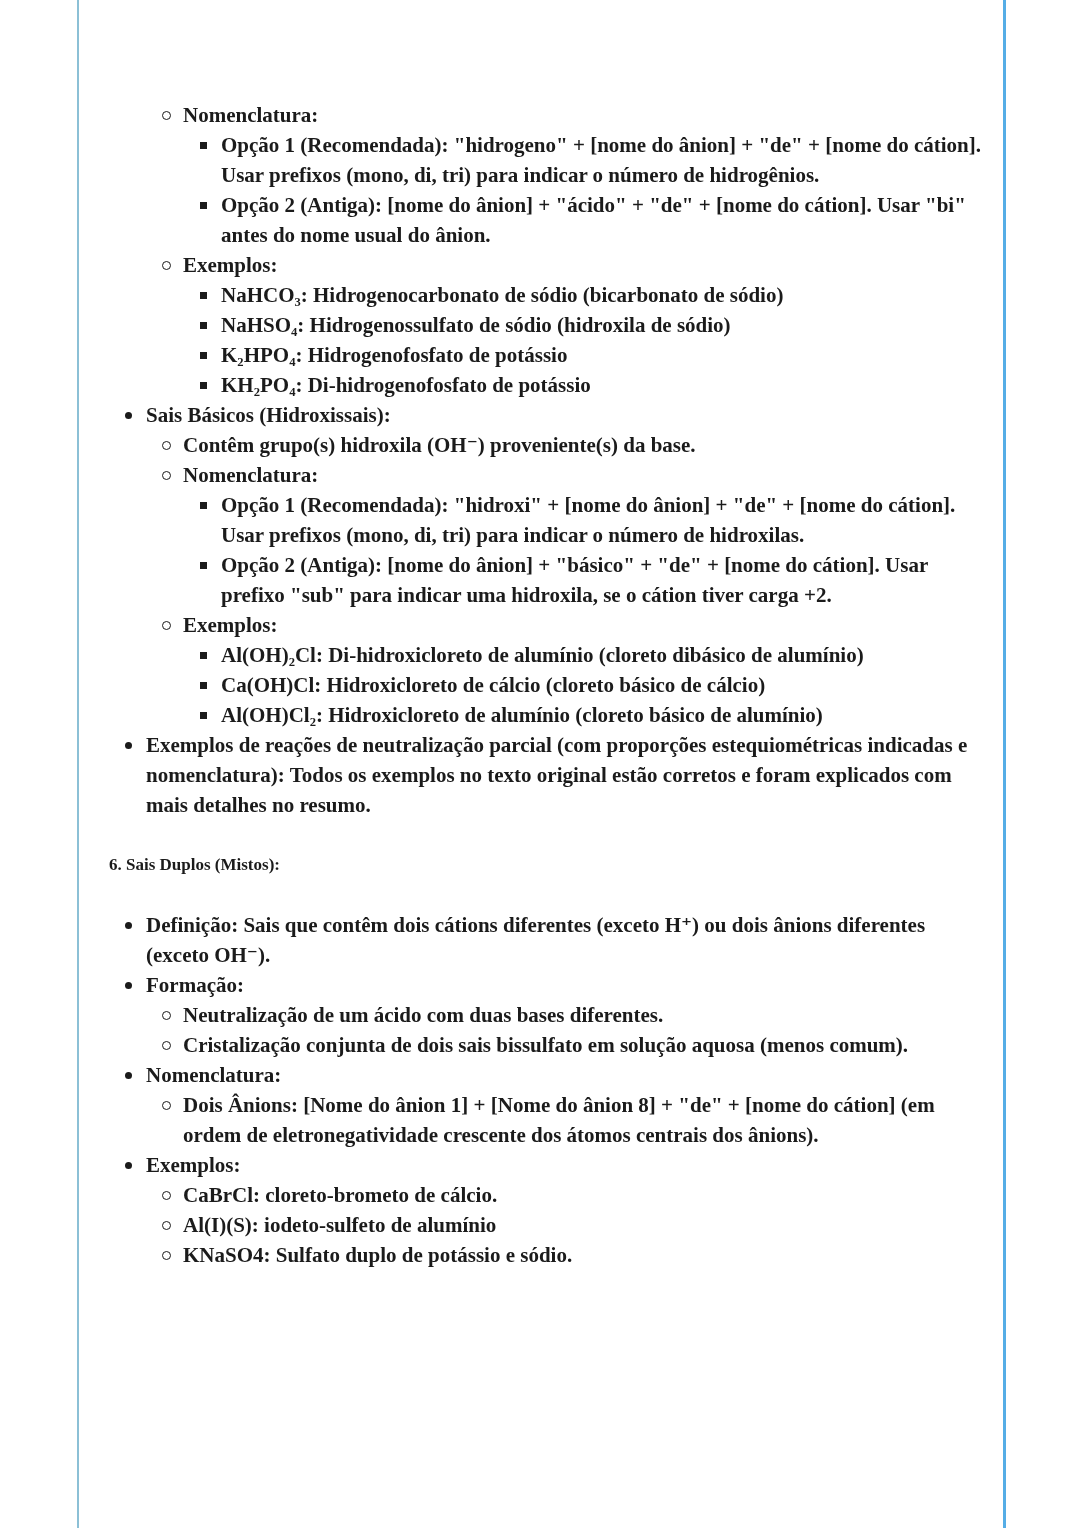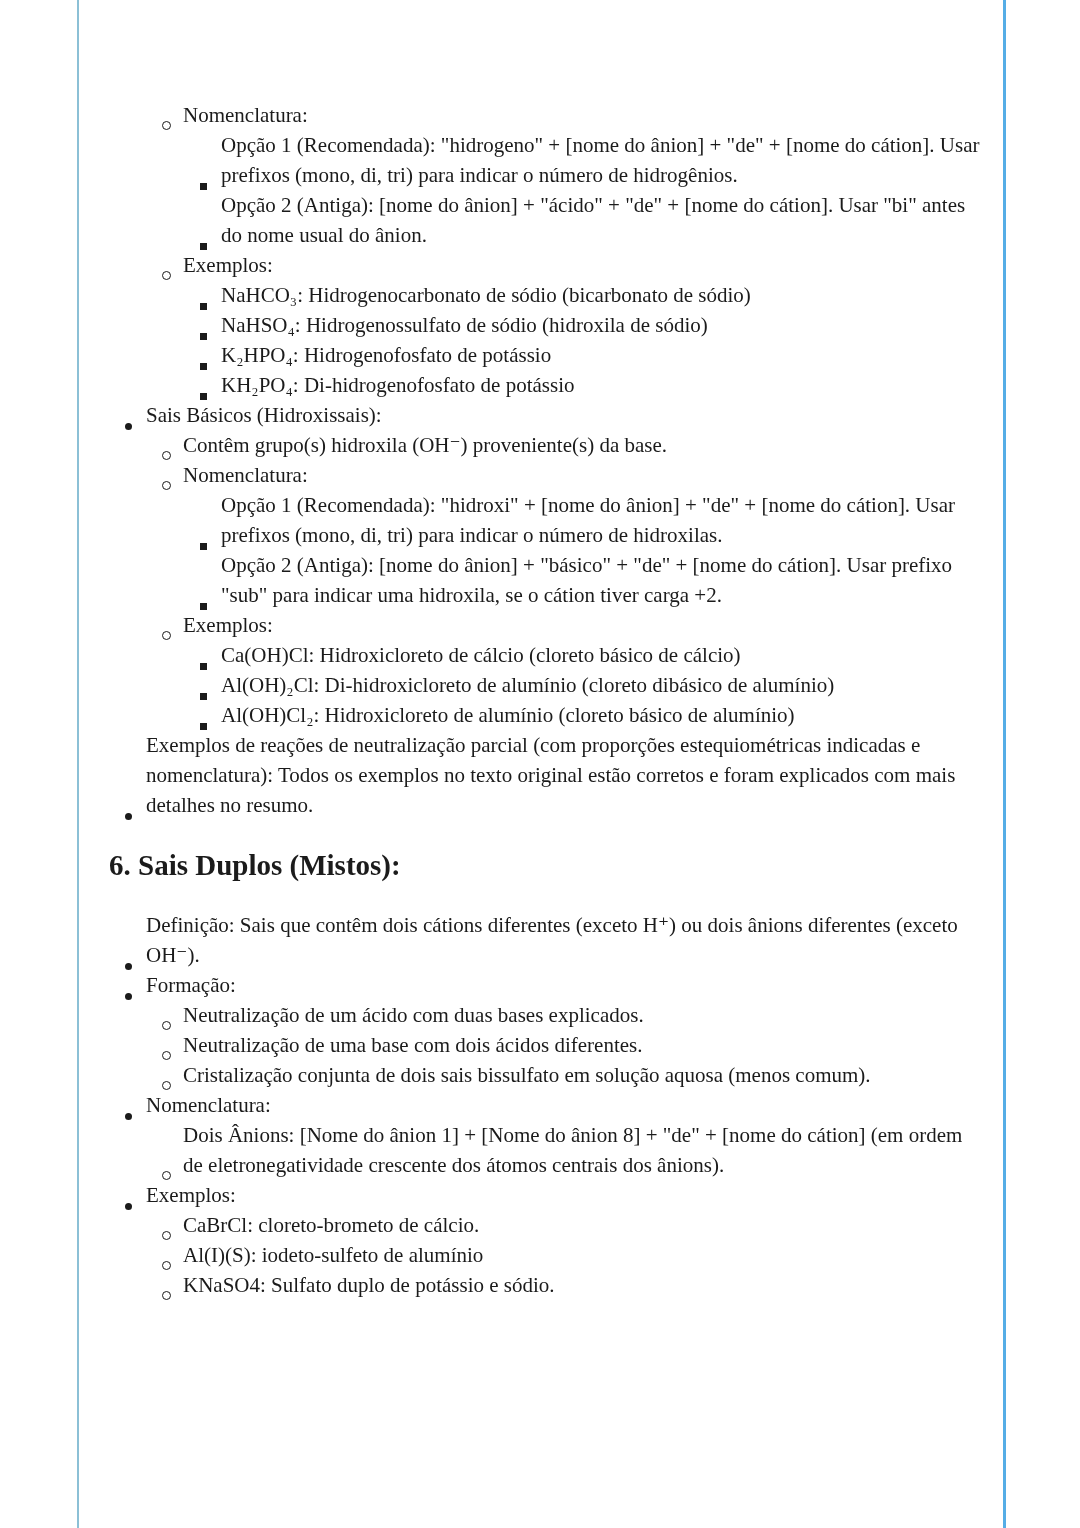--- a/index.html
+++ b/index.html
@@ -16,37 +16,37 @@
   .vline-right { left: 1003px; width: 3px; background: #55ade6; }
 
   .content {
     position: absolute;
     left: 105px; top: 100px;
     width: 876px;
     font-size: 21px;
     line-height: 30px;
   }
 
-  .li { display: flex; align-items: flex-end; }
+  .li { display: flex; align-items: flex-start; font-weight: bold; }
   .l1 { padding-left: 20px; }
   .l2 { padding-left: 57px; }
   .l3 { padding-left: 95px; }
 
   .b { flex: 0 0 21px; display: block; }
   .b i { display: block; }
   .b-disc i   { width: 7px; height: 7px; margin-top: 12px; background: #1b1b1b; border-radius: 50%; }
   .b-circle i { width: 9px; height: 9px; margin-top: 11px; box-sizing: border-box;
                 border: 1.7px solid #1b1b1b; border-radius: 50%; background: transparent; }
   .b-square i { width: 7px; height: 7px; margin-top: 12px; background: #1b1b1b; }
 
   .t { flex: 1 1 auto; }
 
   .heading {
     font-weight: 700;
-    font-size: 29px;
+    font-size: 17px;
     line-height: 30px;
     margin: 30px 0 30px 0;
     padding-left: 4px;
     font-family: Liberation Serif, serif;
   }
 </style>
 </head>
 <body>
 
 <div class="vline vline-left"></div>
@@ -135,32 +135,32 @@
   <div class="li l2">
       <span class="b b-circle">
         <i></i>
       </span>
       <span class="t">Exemplos:</span>
     </div>
   <div class="li l3">
       <span class="b b-square">
         <i></i>
       </span>
+      <span class="t">Al(OH)₂Cl: Di-hidroxicloreto de alumínio (cloreto dibásico de alumínio)</span>
+    </div>
+  <div class="li l3">
+      <span class="b b-square">
+        <i></i>
+      </span>
       <span class="t">Ca(OH)Cl: Hidroxicloreto de cálcio (cloreto básico de cálcio)</span>
     </div>
   <div class="li l3">
       <span class="b b-square">
         <i></i>
       </span>
-      <span class="t">Al(OH)₂Cl: Di-hidroxicloreto de alumínio (cloreto dibásico de alumínio)</span>
-    </div>
-  <div class="li l3">
-      <span class="b b-square">
-        <i></i>
-      </span>
       <span class="t">Al(OH)Cl₂: Hidroxicloreto de alumínio (cloreto básico de alumínio)</span>
     </div>
   <div class="li l1">
       <span class="b b-disc">
         <i></i>
       </span>
       <span class="t">Exemplos de reações de neutralização parcial (com proporções estequiométricas indicadas e nomenclatura): Todos os exemplos no texto original estão corretos e foram explicados com mais detalhes no resumo.</span>
     </div>
 
   <div class="heading"><span class="t">6. Sais Duplos (Mistos):</span></div>
@@ -174,27 +174,21 @@
   <div class="li l1">
       <span class="b b-disc">
         <i></i>
       </span>
       <span class="t">Formação:</span>
     </div>
   <div class="li l2">
       <span class="b b-circle">
         <i></i>
       </span>
-      <span class="t">Neutralização de um ácido com duas bases explicados.</span>
-    </div>
-  <div class="li l2">
-      <span class="b b-circle">
-        <i></i>
-      </span>
-      <span class="t">Neutralização de uma base com dois ácidos diferentes.</span>
+      <span class="t">Neutralização de um ácido com duas bases diferentes.</span>
     </div>
   <div class="li l2">
       <span class="b b-circle">
         <i></i>
       </span>
       <span class="t">Cristalização conjunta de dois sais bissulfato em solução aquosa (menos comum).</span>
     </div>
   <div class="li l1">
       <span class="b b-disc">
         <i></i>

